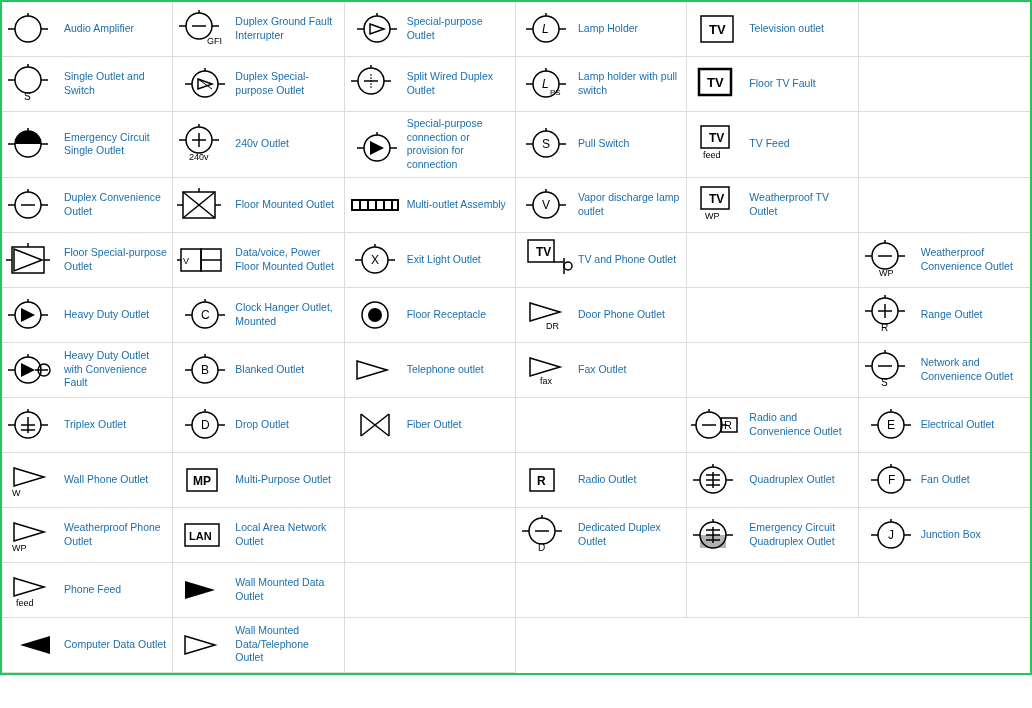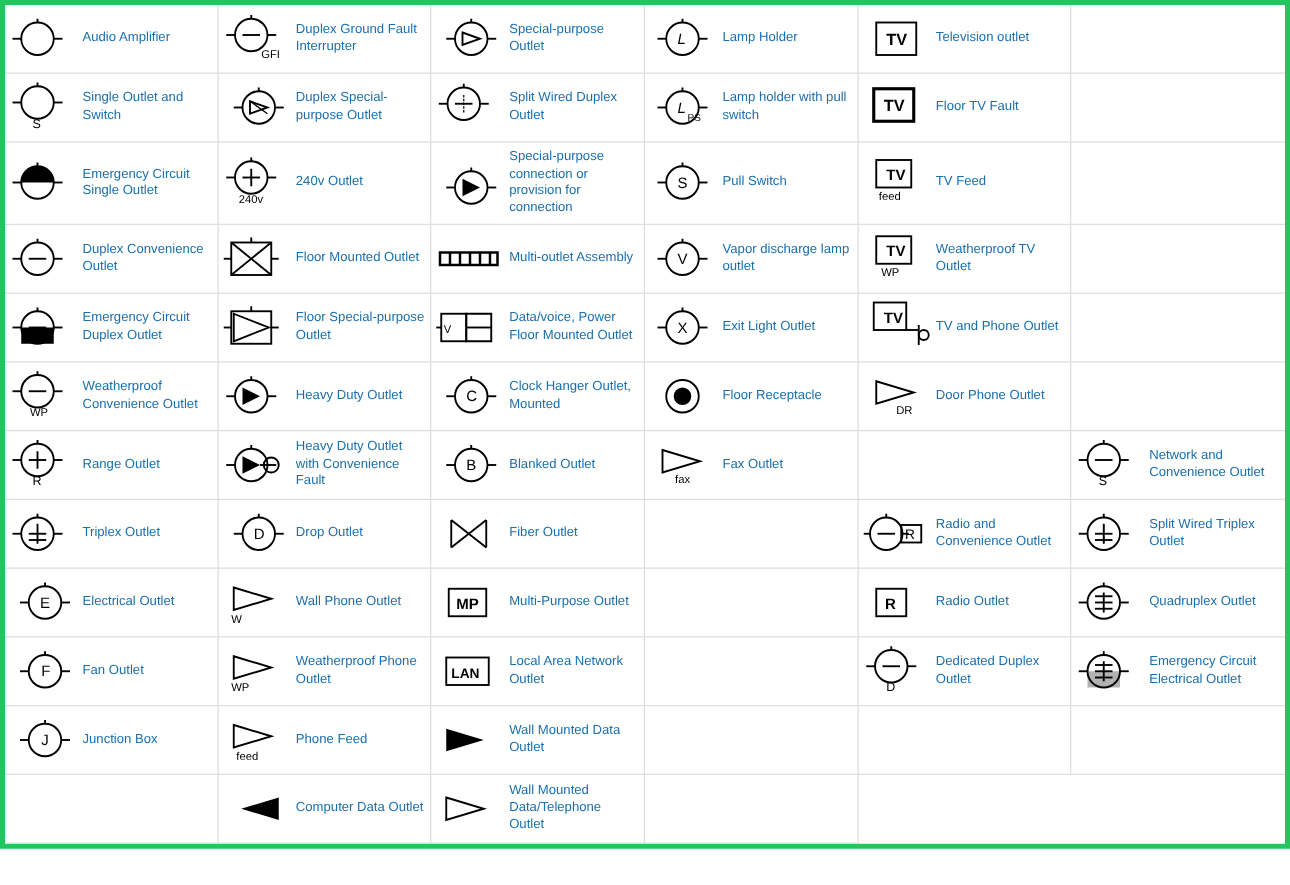--- a/index.html
+++ b/index.html
@@ -7,21 +7,21 @@
       font-family: Arial, sans-serif;
       font-size: 11px;
       background: #fff;
       color: #000;
       width: 1032px;
       min-height: 708px;
     }
     .grid {
       display: grid;
       grid-template-columns: repeat(6, 1fr);
-      border: 4px solid #22c55e;
+      border: 2px solid #22c55e;
     }
     .cell {
       display: flex;
       align-items: center;
       padding: 5px 4px;
       border-right: 1px solid #ddd;
       border-bottom: 1px solid #ddd;
       min-height: 54px;
       gap: 6px;
     }
@@ -307,33 +307,20 @@
         <rect x="10" y="4" width="28" height="22" fill="none" stroke="#000" stroke-width="1.5"></rect>
         <text x="18" y="20" font-size="12" font-family="Arial" font-weight="bold">TV</text>
         <text x="14" y="36" font-size="9" font-family="Arial">WP</text>
       </svg>
     </div>
     <span class="label">Weatherproof TV Outlet</span>
   </div>
 
   <div class="cell"></div>
 
-  <div class="cell">
-    <div class="symbol">
-      <svg width="52" height="38" viewBox="0 0 52 38">
-        <circle cx="22" cy="19" r="13" fill="none" stroke="#000" stroke-width="1.5"></circle>
-        <rect x="9" y="19" width="26" height="13" fill="#000"></rect>
-        <line x1="9" y1="19" x2="2" y2="19" stroke="#000" stroke-width="1.5"></line>
-        <line x1="35" y1="19" x2="42" y2="19" stroke="#000" stroke-width="1.5"></line>
-        <line x1="22" y1="6" x2="22" y2="3" stroke="#000" stroke-width="1.5"></line>
-        <line x1="15" y1="19" x2="29" y2="19" stroke="#000" stroke-width="1.5"></line>
-      </svg>
-    </div>
-    <span class="label">Emergency Circuit Duplex Outlet</span>
-  </div>
 
   <div class="cell">
     <div class="symbol">
       <svg width="52" height="38" viewBox="0 0 52 38">
         <rect x="6" y="6" width="32" height="26" fill="none" stroke="#000" stroke-width="1.5"></rect>
         <line x1="6" y1="19" x2="0" y2="19" stroke="#000" stroke-width="1.5"></line>
         <line x1="38" y1="19" x2="44" y2="19" stroke="#000" stroke-width="1.5"></line>
         <line x1="22" y1="6" x2="22" y2="2" stroke="#000" stroke-width="1.5"></line>
         <polygon points="8,8 36,19 8,30" fill="none" stroke="#000" stroke-width="1.5"></polygon>
       </svg>
@@ -480,20 +467,28 @@
         <circle cx="28" cy="19" r="13" fill="none" stroke="#000" stroke-width="1.5"></circle>
         <line x1="15" y1="19" x2="8" y2="19" stroke="#000" stroke-width="1.5"></line>
         <line x1="41" y1="19" x2="48" y2="19" stroke="#000" stroke-width="1.5"></line>
         <line x1="28" y1="6" x2="28" y2="3" stroke="#000" stroke-width="1.5"></line>
         <text x="24" y="23" font-size="12" font-family="Arial">B</text>
       </svg>
     </div>
     <span class="label">Blanked Outlet</span>
   </div>
 
+  <div class="cell">
+    <div class="symbol">
+      <svg width="52" height="38" viewBox="0 0 52 38">
+        <polygon points="8,10 38,19 8,28" fill="none" stroke="#000" stroke-width="1.5"></polygon>
+      </svg>
+    </div>
+    <span class="label">Telephone outlet</span>
+  </div>
 
   <div class="cell">
     <div class="symbol">
       <svg width="52" height="44" viewBox="0 0 52 44">
         <polygon points="10,10 40,19 10,28" fill="none" stroke="#000" stroke-width="1.5"></polygon>
         <text x="20" y="36" font-size="9" font-family="Arial">fax</text>
       </svg>
     </div>
     <span class="label">Fax Outlet</span>
   </div>
@@ -565,35 +560,20 @@
         <line x1="31" y1="19" x2="36" y2="19" stroke="#000" stroke-width="1.5"></line>
         <line x1="18" y1="6" x2="18" y2="3" stroke="#000" stroke-width="1.5"></line>
         <rect x="30" y="12" width="16" height="14" fill="none" stroke="#000" stroke-width="1.5"></rect>
         <text x="33" y="23" font-size="11" font-family="Arial">R</text>
         <line x1="11" y1="19" x2="25" y2="19" stroke="#000" stroke-width="1.5"></line>
       </svg>
     </div>
     <span class="label">Radio and Convenience Outlet</span>
   </div>
 
-  <div class="cell">
-    <div class="symbol">
-      <svg width="52" height="38" viewBox="0 0 52 38">
-        <circle cx="22" cy="19" r="13" fill="none" stroke="#000" stroke-width="1.5"></circle>
-        <line x1="9" y1="19" x2="2" y2="19" stroke="#000" stroke-width="1.5"></line>
-        <line x1="35" y1="19" x2="42" y2="19" stroke="#000" stroke-width="1.5"></line>
-        <line x1="22" y1="6" x2="22" y2="3" stroke="#000" stroke-width="1.5"></line>
-        <line x1="15" y1="19" x2="29" y2="19" stroke="#000" stroke-width="1.5"></line>
-        <line x1="22" y1="11" x2="22" y2="27" stroke="#000" stroke-width="1.5"></line>
-        <line x1="15" y1="24" x2="29" y2="24" stroke="#000" stroke-width="1.5"></line>
-        <line x1="22" y1="12" x2="22" y2="26" stroke="#000" stroke-width="1" stroke-dasharray="2,1"></line>
-      </svg>
-    </div>
-    <span class="label">Split Wired Triplex Outlet</span>
-  </div>
 
   <div class="cell">
     <div class="symbol">
       <svg width="52" height="38" viewBox="0 0 52 38">
         <circle cx="28" cy="19" r="13" fill="none" stroke="#000" stroke-width="1.5"></circle>
         <line x1="15" y1="19" x2="8" y2="19" stroke="#000" stroke-width="1.5"></line>
         <line x1="41" y1="19" x2="48" y2="19" stroke="#000" stroke-width="1.5"></line>
         <line x1="28" y1="6" x2="28" y2="3" stroke="#000" stroke-width="1.5"></line>
         <text x="24" y="23" font-size="12" font-family="Arial">E</text>
       </svg>
@@ -705,21 +685,21 @@
         <line x1="9" y1="19" x2="2" y2="19" stroke="#000" stroke-width="1.5"></line>
         <line x1="35" y1="19" x2="42" y2="19" stroke="#000" stroke-width="1.5"></line>
         <line x1="22" y1="6" x2="22" y2="3" stroke="#000" stroke-width="1.5"></line>
         <line x1="15" y1="19" x2="29" y2="19" stroke="#000" stroke-width="1.5"></line>
         <line x1="22" y1="11" x2="22" y2="27" stroke="#000" stroke-width="1.5"></line>
         <line x1="15" y1="14" x2="29" y2="14" stroke="#000" stroke-width="1.5"></line>
         <line x1="15" y1="24" x2="29" y2="24" stroke="#000" stroke-width="1.5"></line>
         <rect x="9" y="19" width="26" height="13" fill="#000" opacity="0.3"></rect>
       </svg>
     </div>
-    <span class="label">Emergency Circuit Electrical Outlet</span>
+    <span class="label">Emergency Circuit Quadruplex Outlet</span>
   </div>
 
   <div class="cell">
     <div class="symbol">
       <svg width="52" height="38" viewBox="0 0 52 38">
         <circle cx="28" cy="19" r="13" fill="none" stroke="#000" stroke-width="1.5"></circle>
         <line x1="15" y1="19" x2="8" y2="19" stroke="#000" stroke-width="1.5"></line>
         <line x1="41" y1="19" x2="48" y2="19" stroke="#000" stroke-width="1.5"></line>
         <line x1="28" y1="6" x2="28" y2="3" stroke="#000" stroke-width="1.5"></line>
         <text x="25" y="23" font-size="12" font-family="Arial">J</text>

